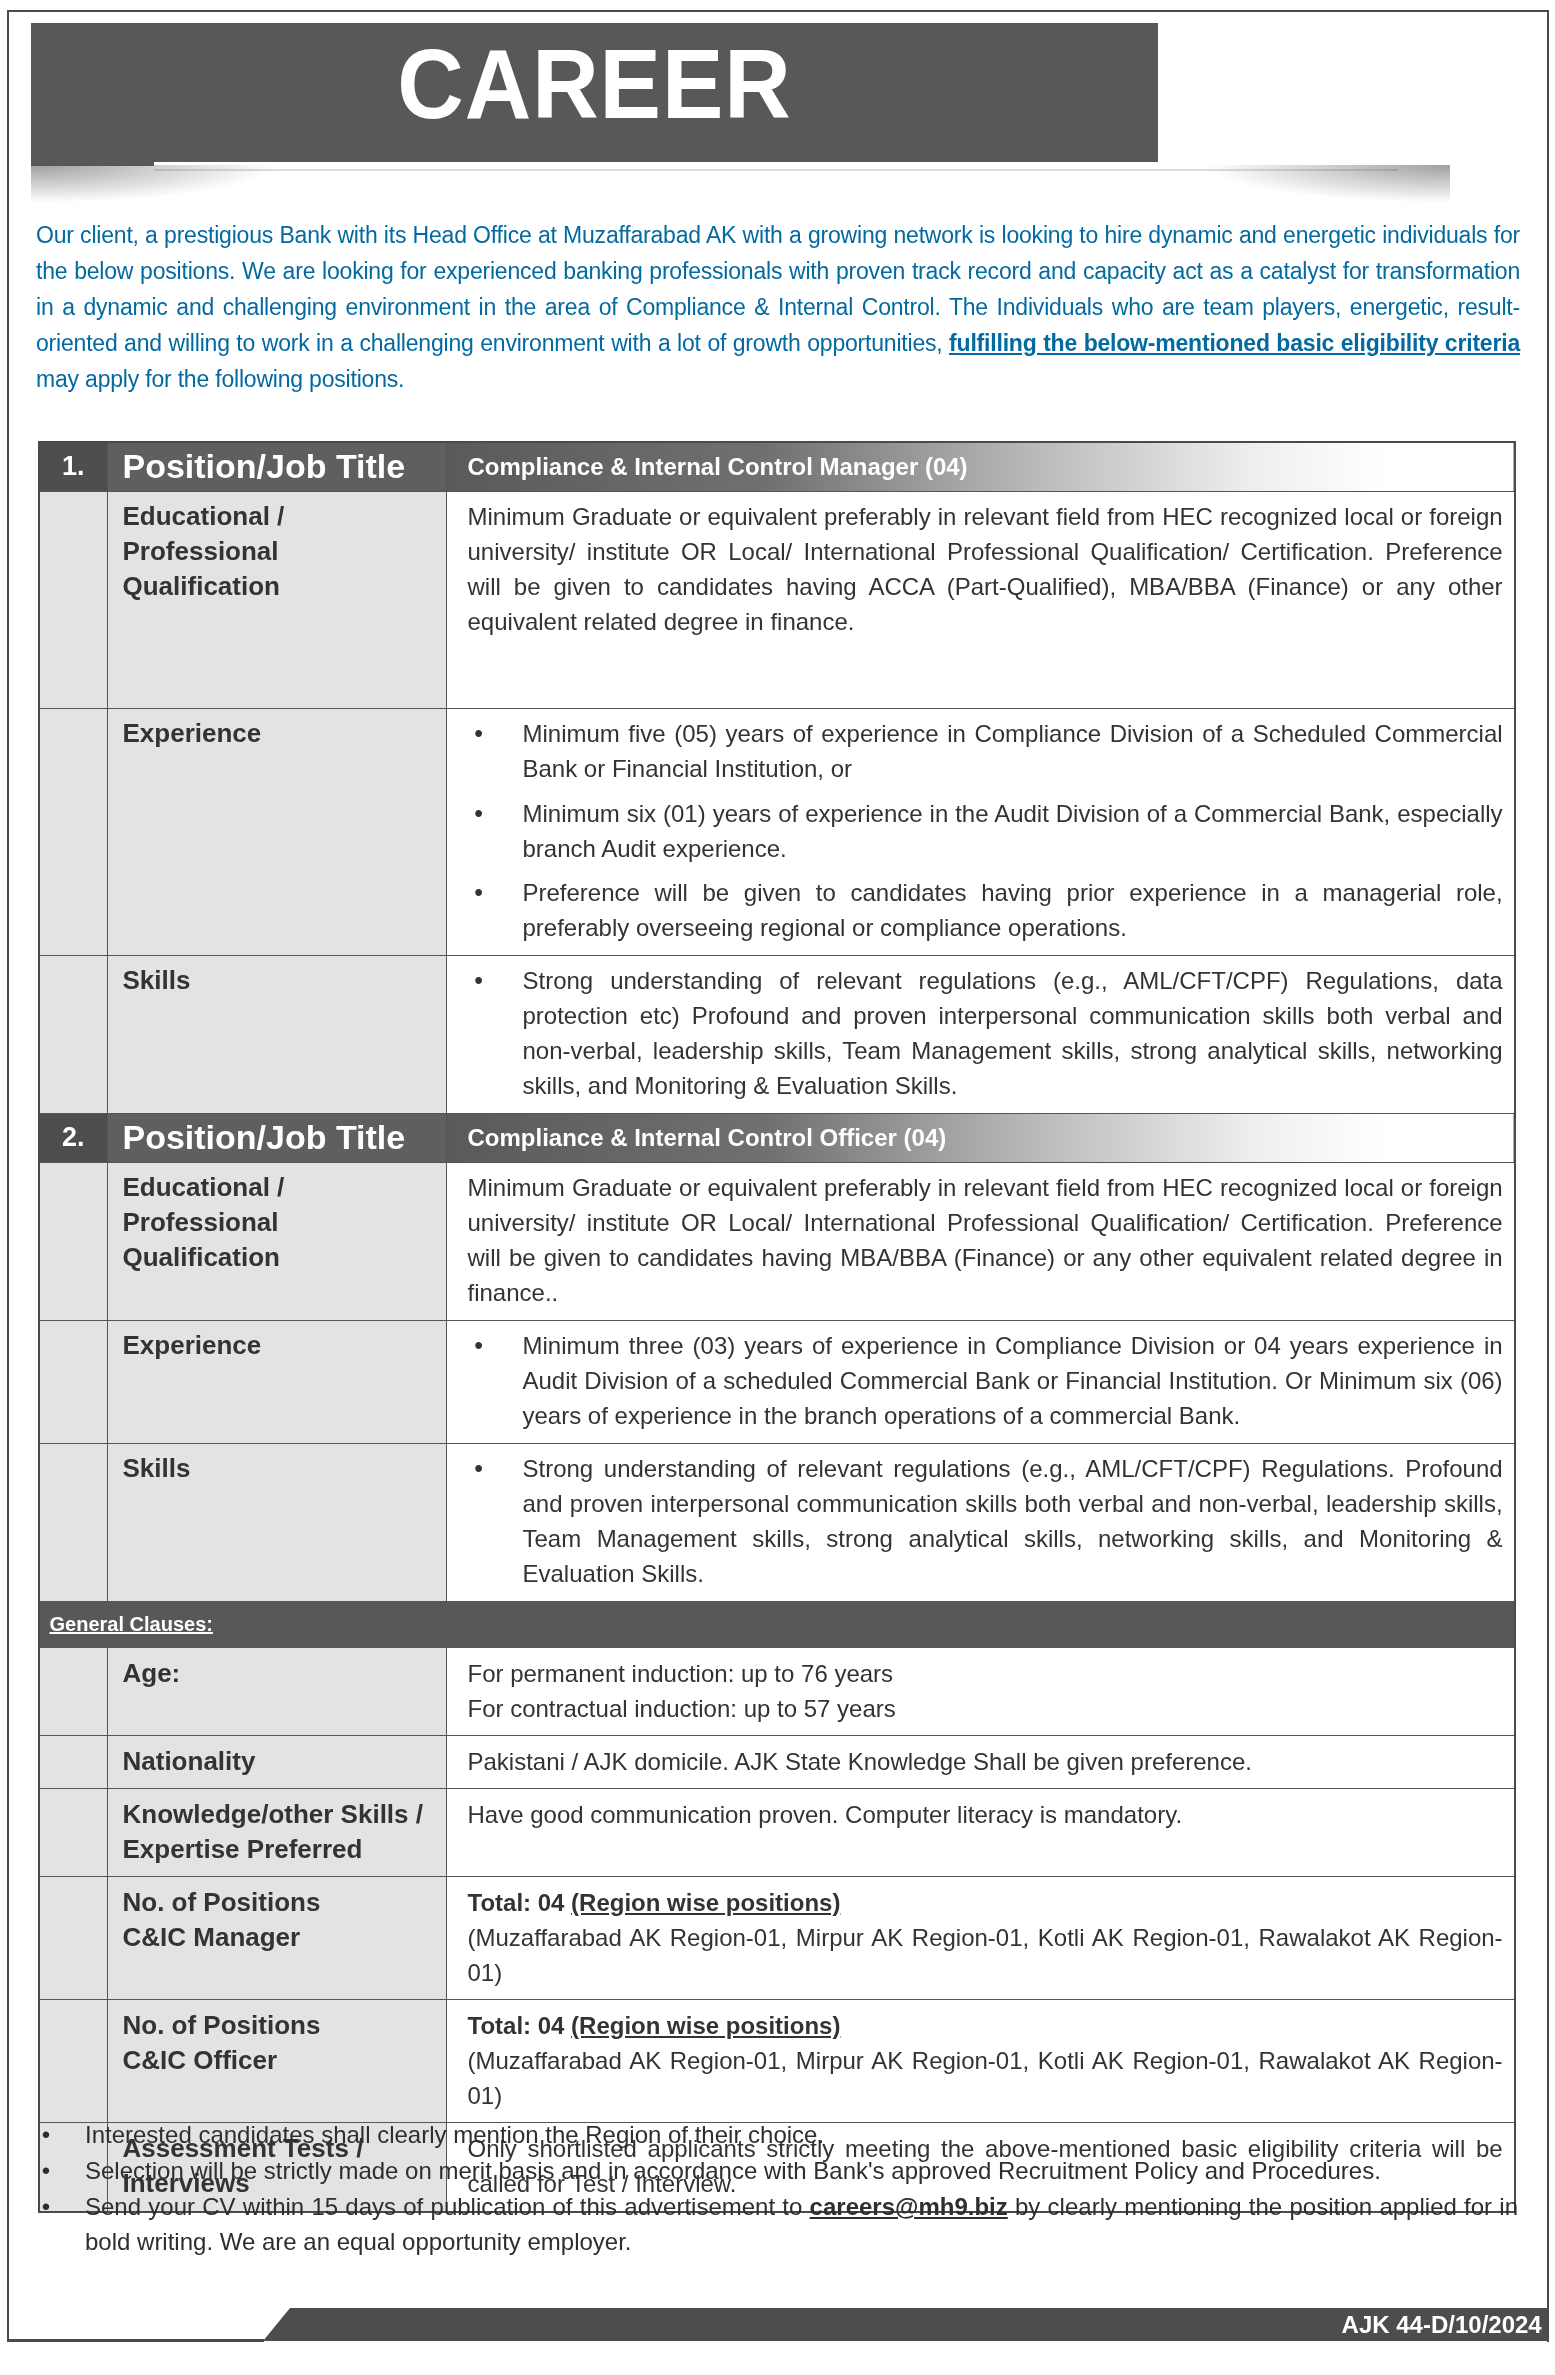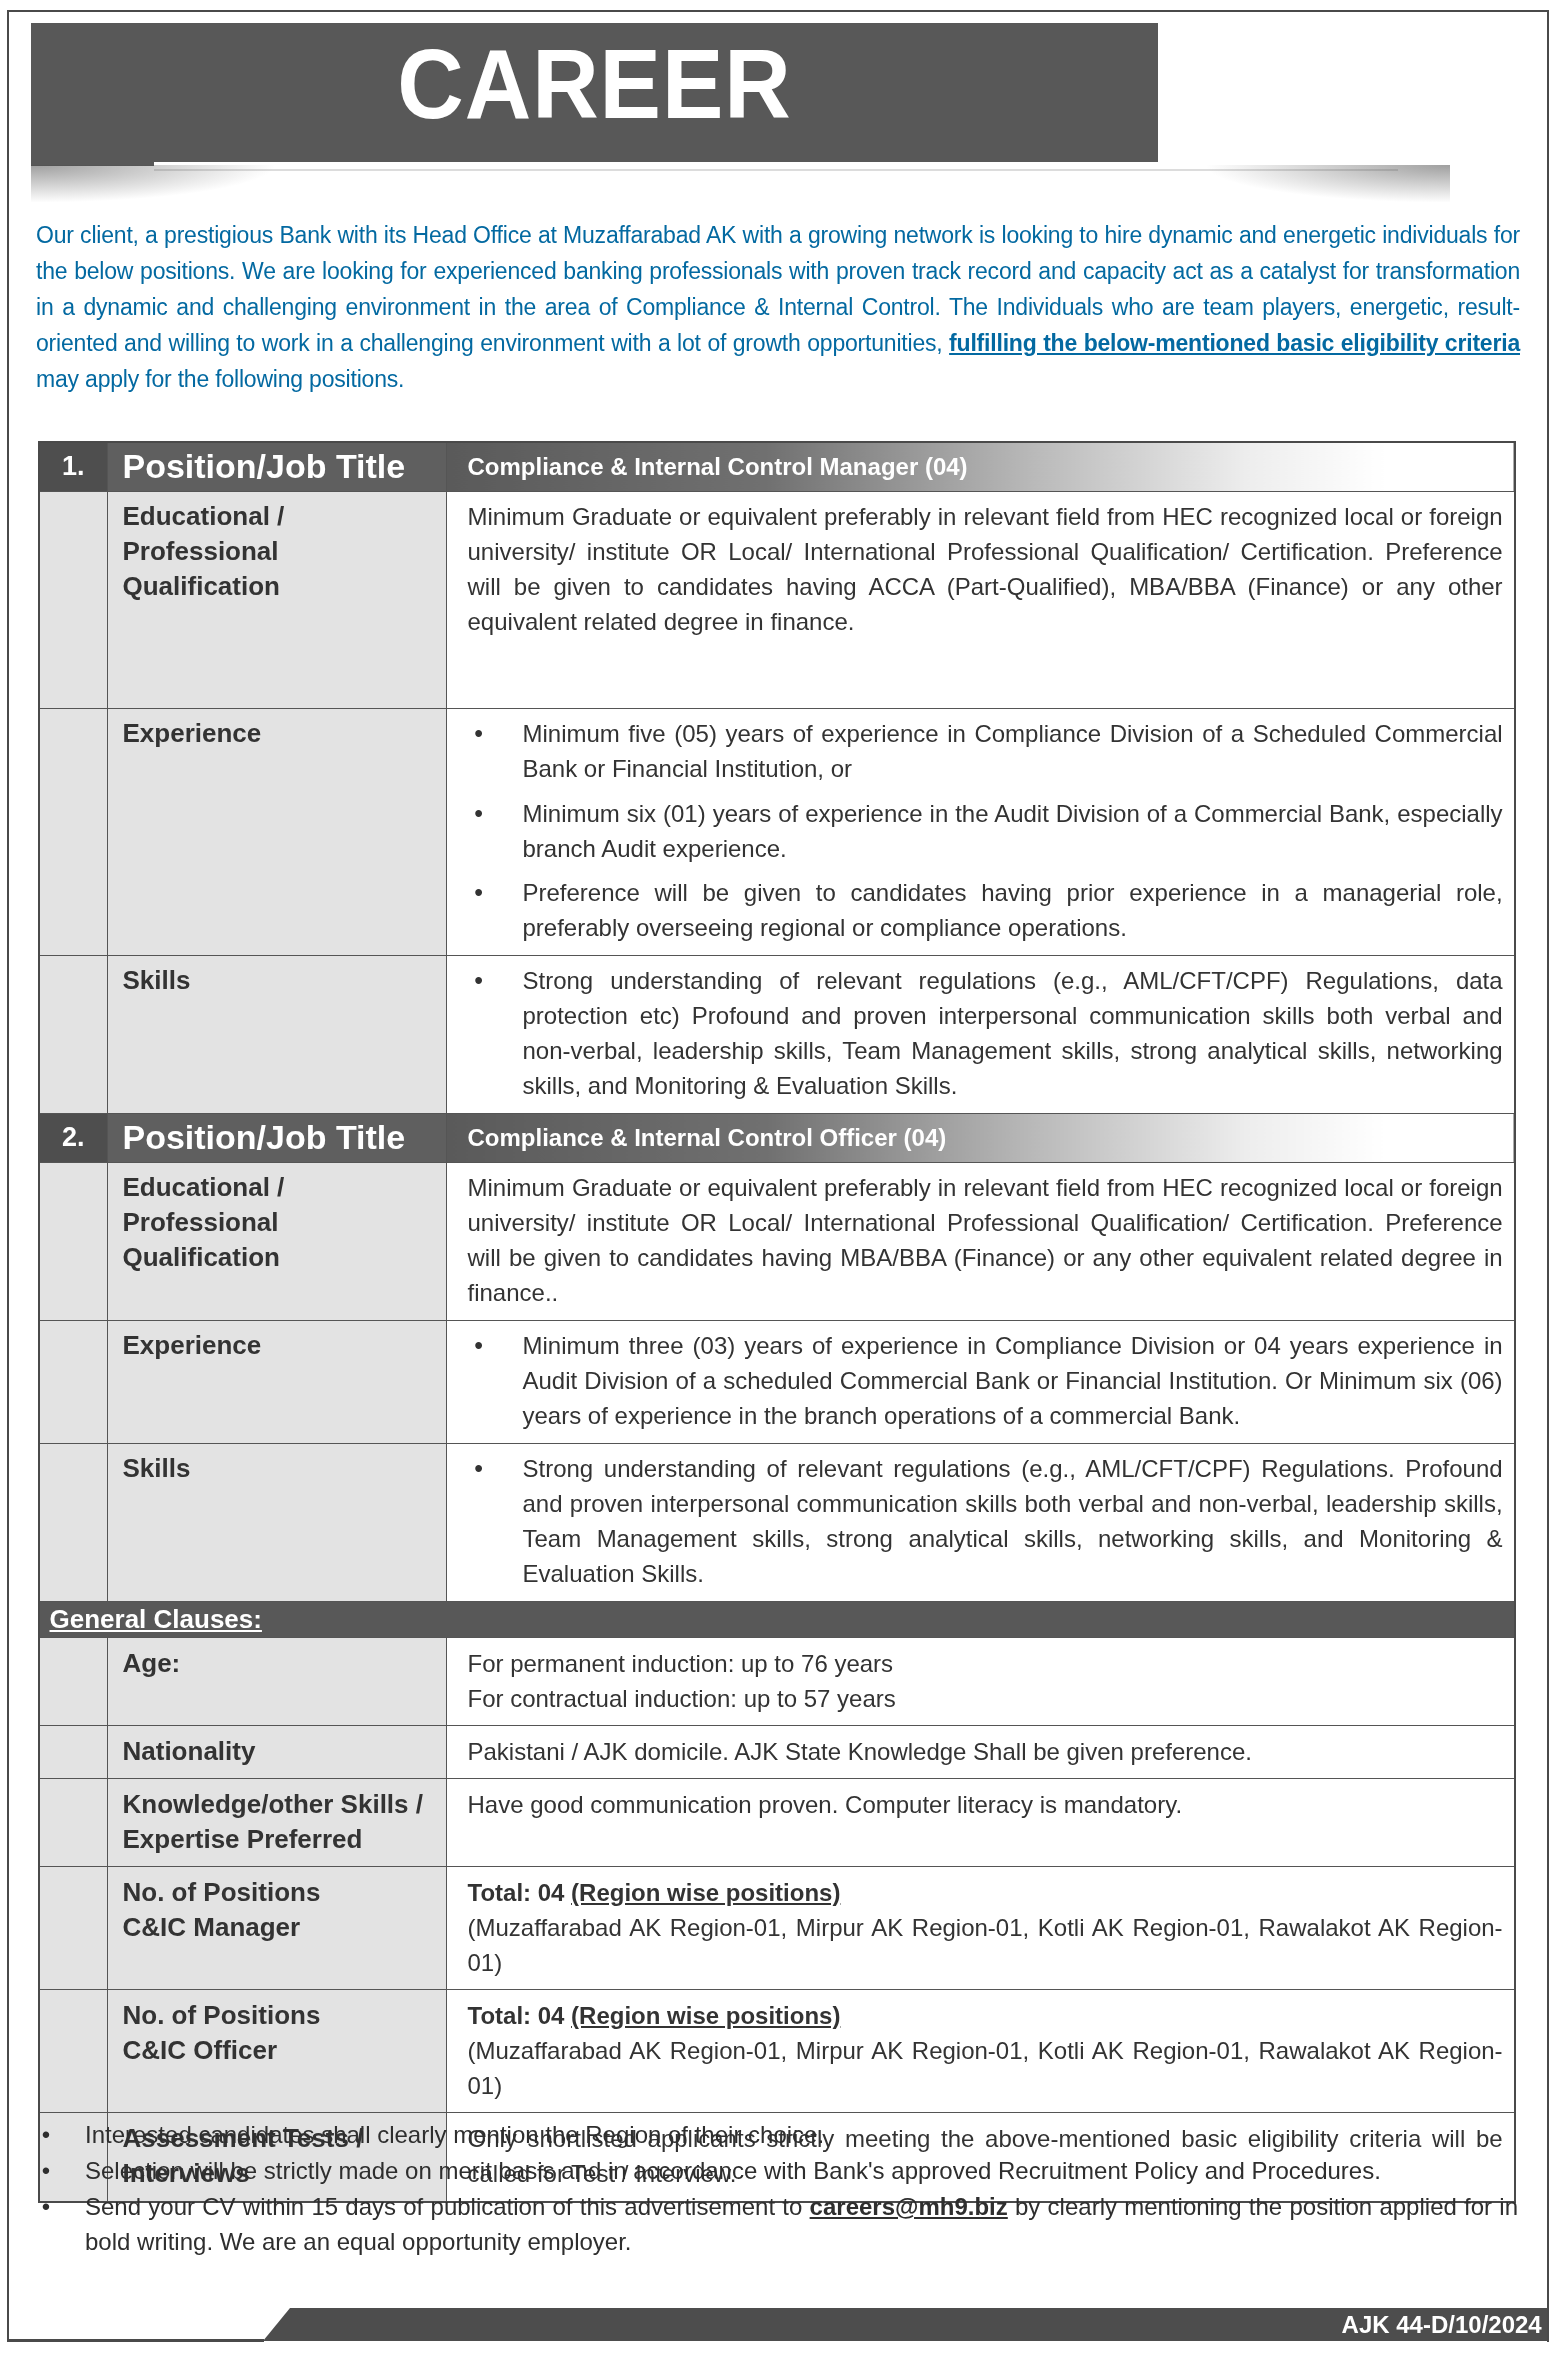--- a/index.html
+++ b/index.html
@@ -55,21 +55,21 @@
   .jobs col.c-lbl { width: 339px; }
   .jobs col.c-val { width: 1069px; }
 
   .hdr td { height: 49px; vertical-align: middle; }
   .hdr .num { background: #4e4e4e; color: #fff; font-weight: bold; font-size: 27px; text-align: center; }
   .hdr .lbl { background: #5f5f5f; color: #fff; font-weight: bold; font-size: 34px; padding-left: 15px; }
   .hdr .val {
     background: linear-gradient(90deg, #5a5a5a 0%, #707070 30%, #b9b9b9 55%, #ededed 75%, #ffffff 88%);
     color: #ffffff; font-weight: bold; font-size: 24px; padding-left: 21px;
   }
-  .hdr-gen td { background: #585858; height: 36px; color: #fff; font-weight: bold; font-size: 26px; padding-left: 9.5px; vertical-align: middle; }
+  .hdr-gen td { background: #585858; height: 46px; color: #fff; font-weight: bold; font-size: 20px; padding-left: 9.5px; vertical-align: middle; }
   .hdr-gen span { text-decoration: underline; }
 
   .row .num { background: #e3e3e3; }
   .row .lbl { background: #e3e3e3; font-weight: bold; font-size: 26px; line-height: 35px; padding: 7.6px 15px 9.5px 15px; color: #333; }
   .row .val { background: #ffffff; font-size: 24px; line-height: 35px; padding: 7.6px 11.4px 9.5px 21px; text-align: justify; color: #333; }
   .row .val.plain { text-align: left; }
   .bullets { list-style: none; }
   .bullets li { position: relative; padding-left: 55px; padding-right: 0; margin-bottom: 9.5px; text-align: justify; }
   .bullets li:last-child { margin-bottom: 0; }
   .bullets li::before { content: "\2022"; position: absolute; left: 6.7px; top: 0; font-size: 25px; }

